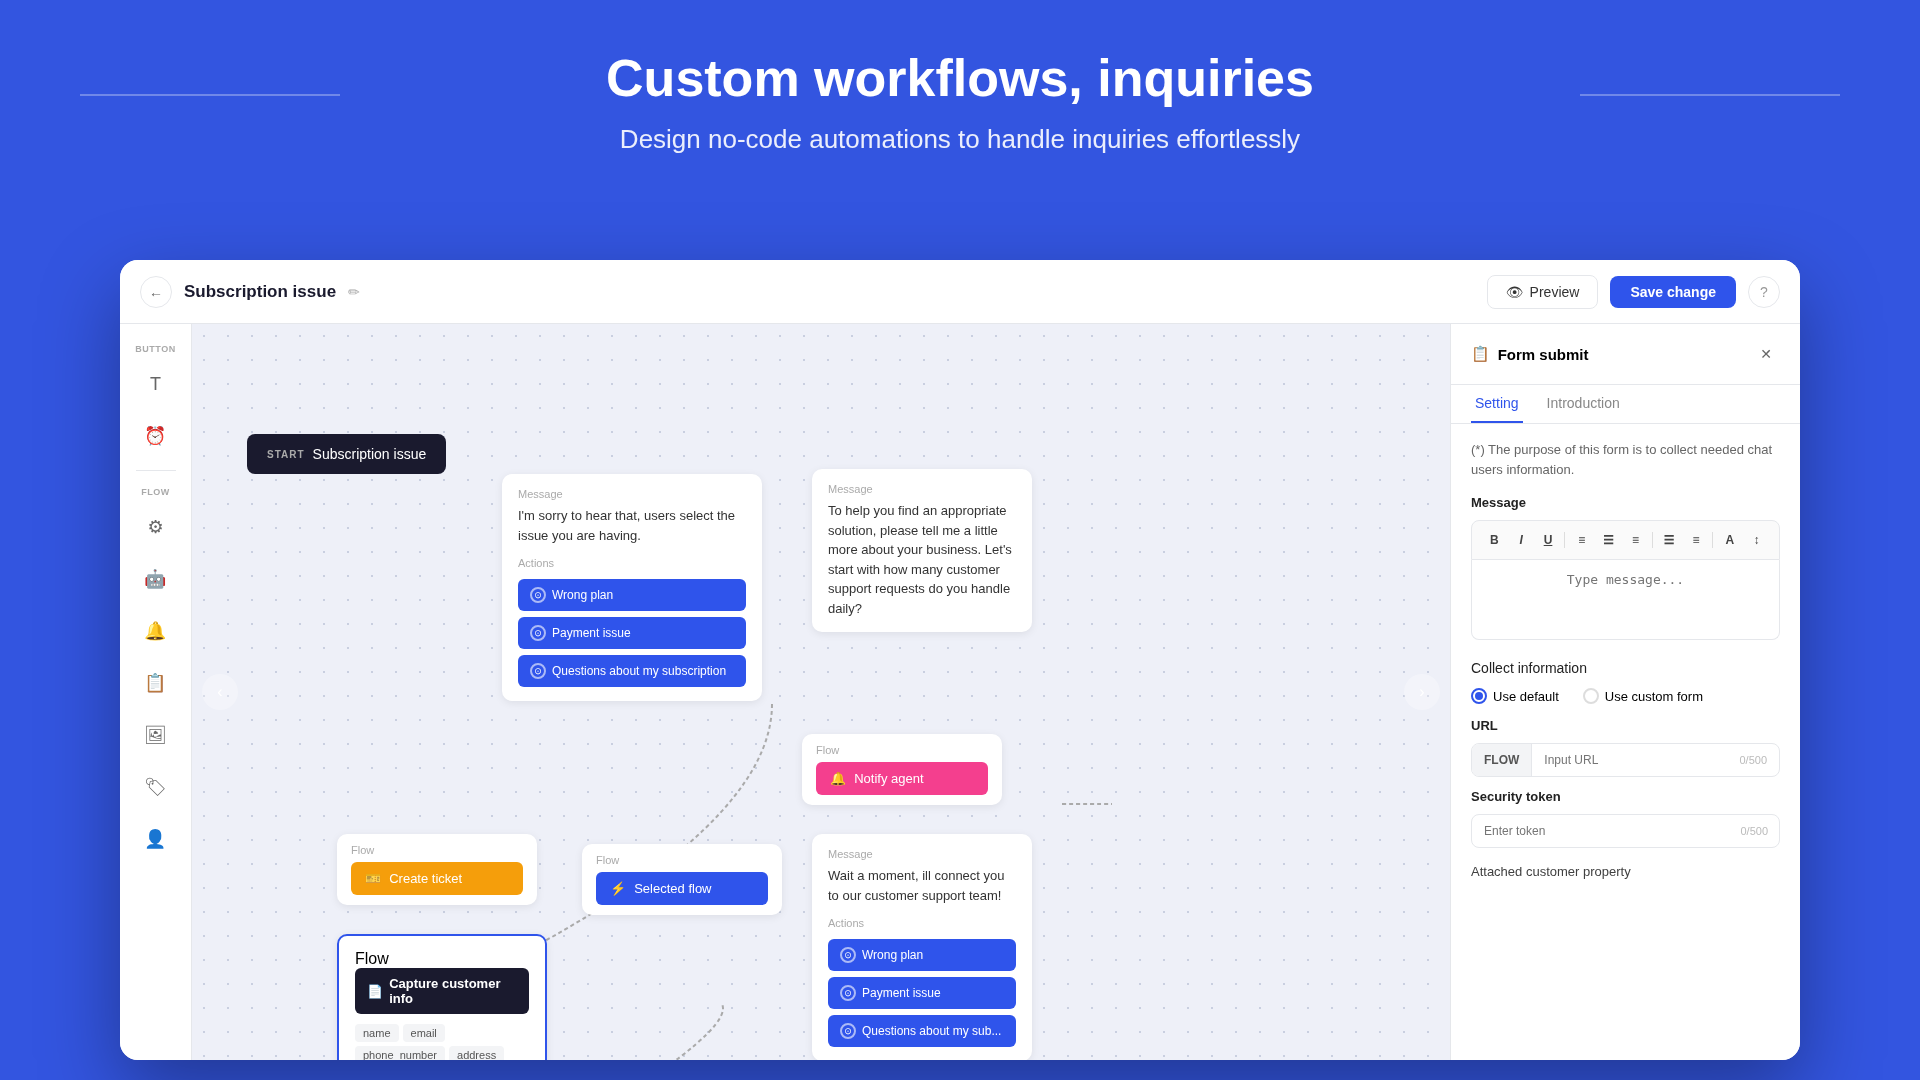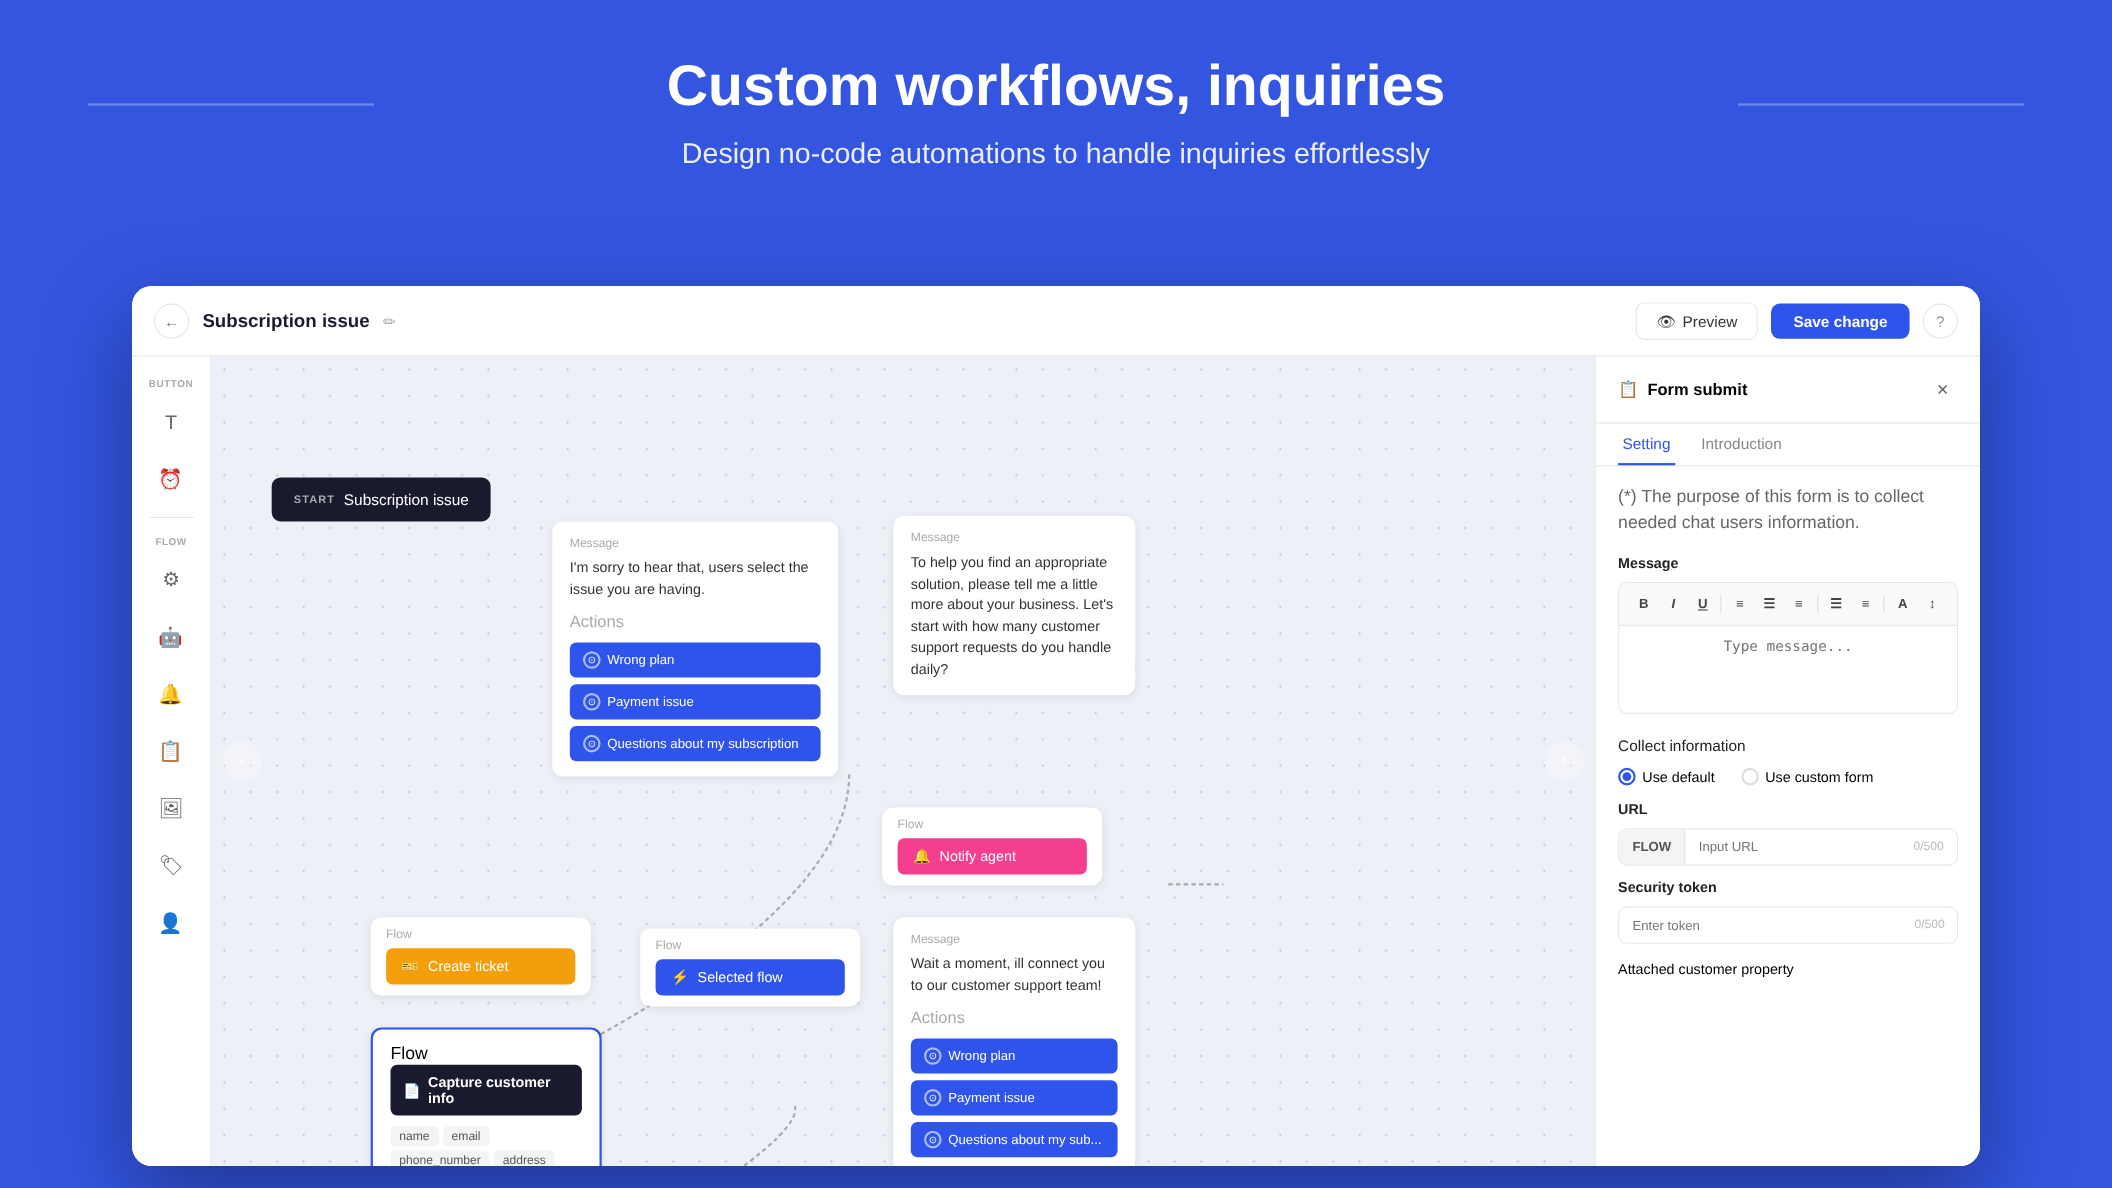--- a/index.html
+++ b/index.html
@@ -211,21 +211,21 @@
       color: #333;
       line-height: 1.5;
     }
     .node-actions {
       margin-top: 12px;
       display: flex;
       flex-direction: column;
       gap: 6px;
     }
     .node-action-label {
-      font-size: 15px;
+      font-size: 11px;
       color: #aaa;
       margin-bottom: 4px;
     }
     .node-action-btn {
       background: #2f54eb;
       color: #fff;
       border-radius: 6px;
       padding: 8px 12px;
       font-size: 12px;
       font-weight: 500;
@@ -342,21 +342,21 @@
       border-bottom: 2px solid transparent;
     }
     .panel-tab.active {
       color: #2f54eb;
       border-bottom-color: #2f54eb;
     }
     .panel-body {
       padding: 16px 20px;
     }
     .panel-note {
-      font-size: 16px;
+      font-size: 13px;
       color: #666;
       margin-bottom: 16px;
       line-height: 1.5;
     }
     .field-label {
       font-size: 13px;
       font-weight: 600;
       color: #222;
       margin-bottom: 10px;
     }
@@ -473,21 +473,21 @@
     .token-count {
       position: absolute;
       right: 12px; top: 50%;
       transform: translateY(-50%);
       font-size: 11px;
       color: #bbb;
     }
     .attached-label {
       font-size: 13px;
       font-weight: 500;
-      color: #000000;
+      color: #404040;
       margin-top: 20px;
     }
 
     
     .canvas-arrow-left, .canvas-arrow-right {
       position: absolute;
       top: 50%;
       transform: translateY(-50%);
       width: 36px; height: 36px;
       background: rgba(255,255,255,0.3);

